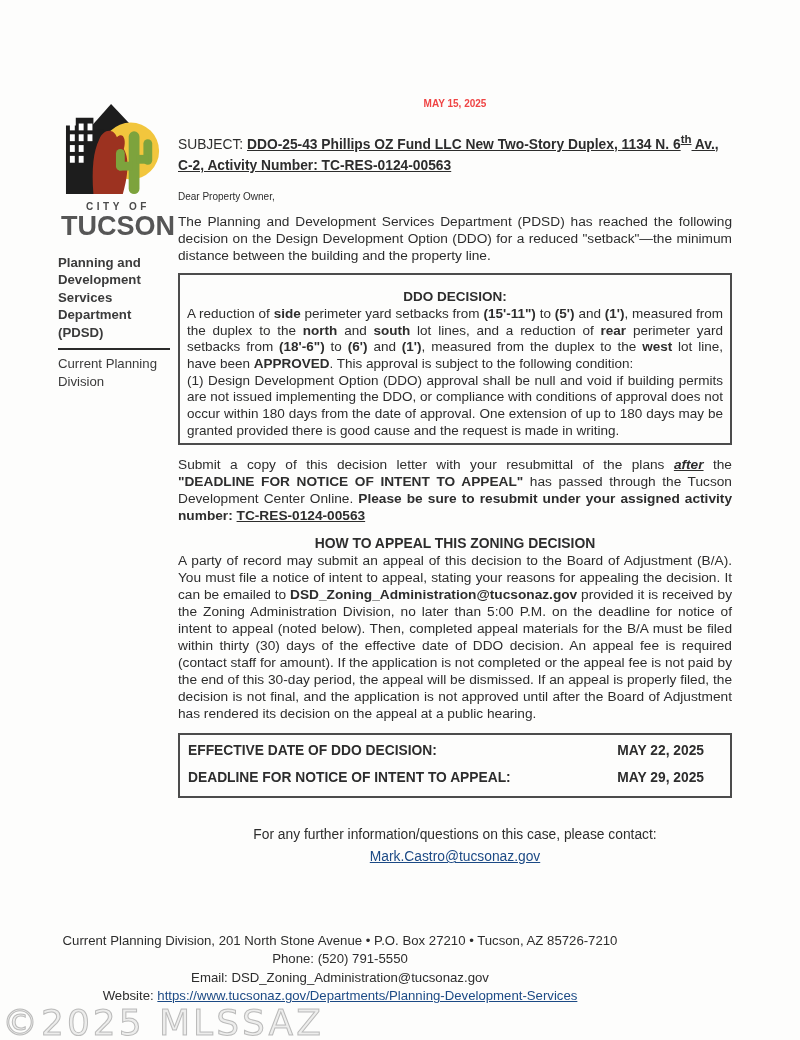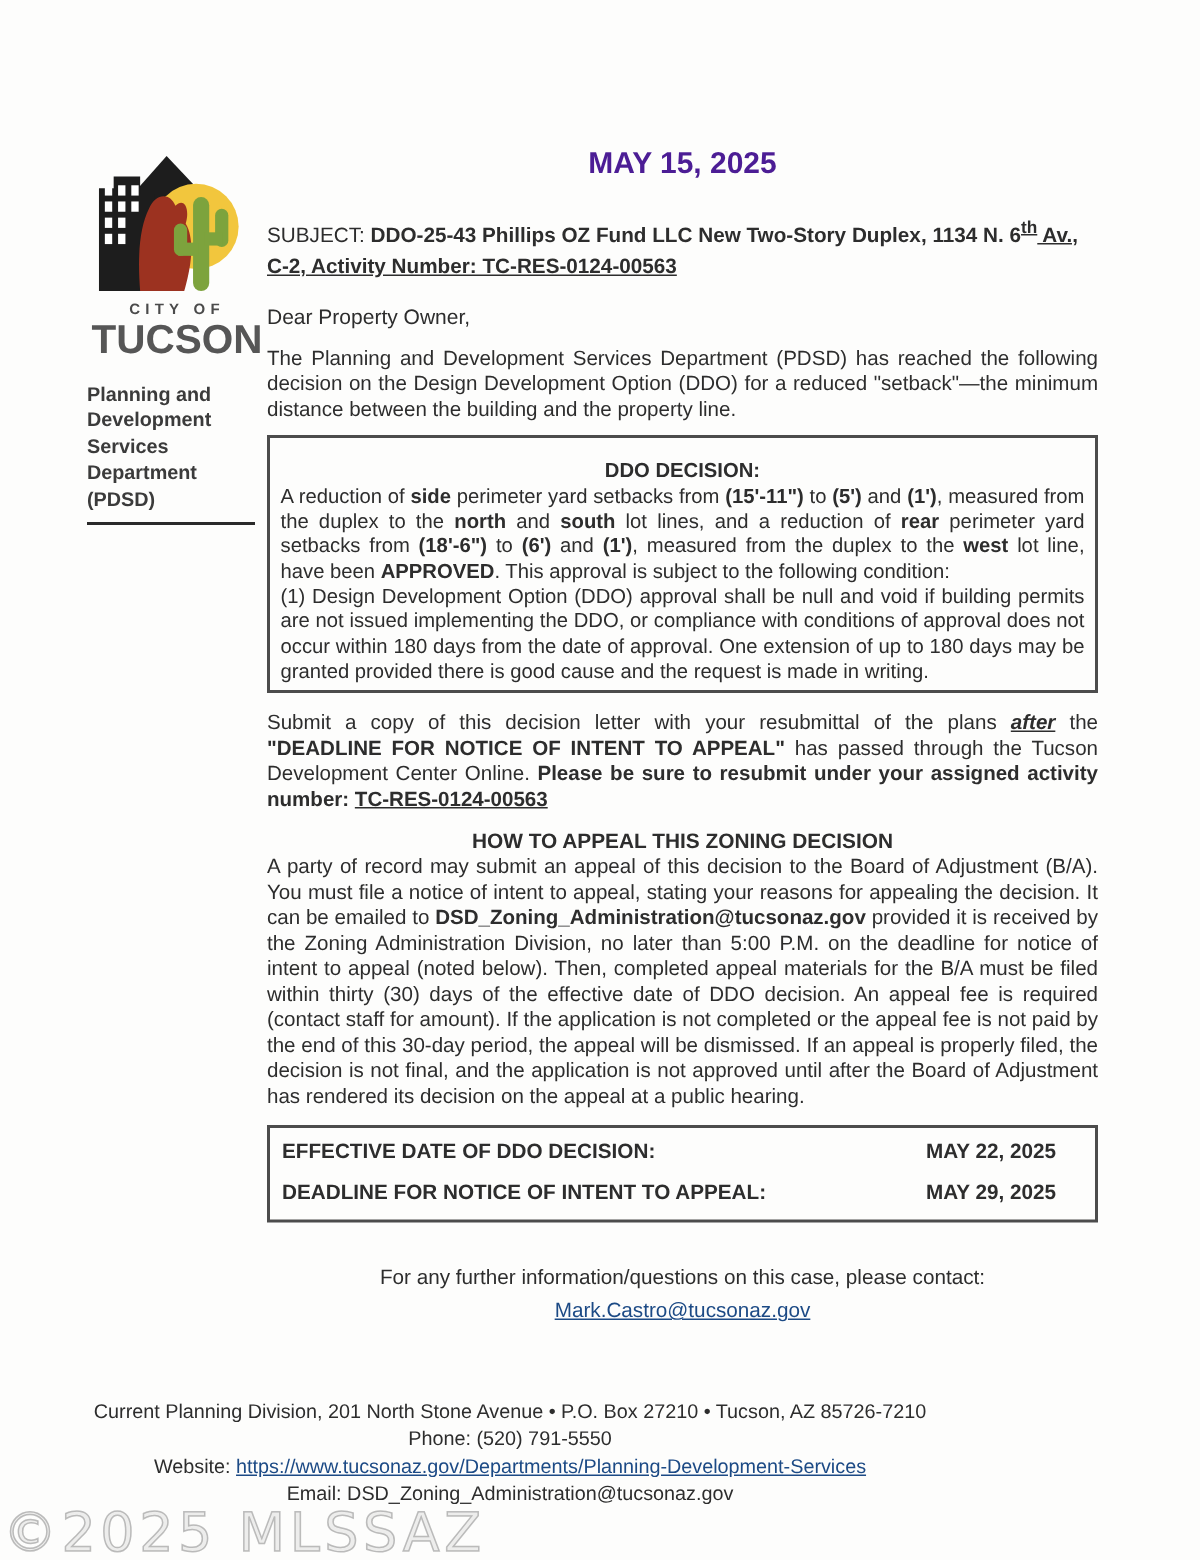--- a/index.html
+++ b/index.html
@@ -12,24 +12,24 @@
   .logo-cityof{font-size:10px;font-weight:700;letter-spacing:3.5px;color:#4b4b4b;
                text-align:center;margin-top:3px;}
   .logo-tucson{font-size:27px;font-weight:700;color:#565656;text-align:center;
                line-height:1;margin-top:1px;}
   .dept{margin-top:14px;font-size:13.2px;color:#3b3b3b;line-height:1.32;font-weight:bold;}
   .sidebar-divider{border:none;border-top:2.5px solid #2a2a2a;margin:7px 0 5px 0;width:112px;}
   .division{font-size:13.2px;color:#3b3b3b;line-height:1.32;}
 
   
   .main{position:absolute;left:178px;top:98px;width:554px;}
-  .date{text-align:center;font-weight:700;font-size:20px;color:#4c1d95;}
+  .date{text-align:center;font-weight:700;font-size:10px;color:#ef4444;}
   .title{text-align:center;font-weight:700;font-size:14.5px;margin-top:26px;color:#222;}
   .subject{margin:26px 0 0 0;font-size:13.8px;line-height:1.5;}
-  .greeting{margin:15px 0 0 0;font-size:14px;}
+  .greeting{margin:15px 0 0 0;font-size:10px;}
   p.body{margin:12px 0 0 0;font-size:13.7px;line-height:1.24;text-align:justify;}
   .box{margin-top:8px;border:2px solid #4c4c4c;padding:14px 7px 4px 7px;
        font-size:13.5px;line-height:1.235;}
   .box-title{text-align:center;font-weight:700;}
   .just{text-align:justify;}
   .section-title{text-align:center;font-weight:700;font-size:13.9px;margin-top:10px;}
   p.tight{margin-top:2px;}
   .dates-box{margin-top:10px;border:2px solid #4c4c4c;padding:5px 8px 8px 8px;}
   .dates-row{display:flex;justify-content:space-between;font-weight:700;
              font-size:13.8px;padding:3px 0;gap:40px;}
@@ -83,26 +83,30 @@
     <div class="logo-cityof">CITY OF</div>
     <div class="logo-tucson">TUCSON</div>
     <div class="dept">
       <div>Planning and</div>
       <div>Development</div>
       <div>Services</div>
       <div>Department</div>
       <div>(PDSD)</div>
     </div>
     <hr class="sidebar-divider">
+    <div class="division">
+      <div>Current Planning</div>
+      <div>Division</div>
+    </div>
   </div>
 
   <div class="main">
     <div class="date">MAY 15, 2025</div>
 
-    <p class="subject"><span>SUBJECT: </span><span style="font-weight: 700; ">DDO-25-43 Phillips OZ Fund LLC New Two-Story Duplex, 1134 N. 6</span><sup style="font-weight: 700; text-decoration: underline; text-align: center;">th</sup><span style="font-weight: 700; text-decoration: underline;"> Av., C-2, Activity Number: TC-RES-0124-00563</span></p>
+    <p class="subject"><span>SUBJECT: </span><span style="font-weight: 700; text-decoration: underline;">DDO-25-43 Phillips OZ Fund LLC New Two-Story Duplex, 1134 N. 6</span><sup style="font-weight: 700; text-decoration: underline; text-align: center;">th</sup><span style="font-weight: 700; text-decoration: underline;"> Av., C-2, Activity Number: TC-RES-0124-00563</span></p>
 
     <p class="greeting">Dear Property Owner,</p>
 
     <p class="body">The Planning and Development Services Department (PDSD) has reached the following decision on the Design Development Option (DDO) for a reduced "setback"—the minimum distance between the building and the property line.</p>
 
     <div class="box">
       <div class="box-title">DDO DECISION:</div>
       <div class="just"><span>A reduction of </span><span style="font-weight: 700;">side</span><span> perimeter yard setbacks from </span><span style="font-weight: 700;">(15'-11")</span><span> to </span><span style="font-weight: 700;">(5')</span><span> and </span><span style="font-weight: 700;">(1')</span><span>, measured from the duplex to the </span><span style="font-weight: 700;">north</span><span> and </span><span style="font-weight: 700;">south</span><span> lot lines, and a reduction of </span><span style="font-weight: 700;">rear</span><span> perimeter yard setbacks from </span><span style="font-weight: 700;">(18'-6")</span><span> to </span><span style="font-weight: 700;">(6')</span><span> and </span><span style="font-weight: 700;">(1')</span><span>, measured from the duplex to the </span><span style="font-weight: 700;">west</span><span> lot line, have been </span><span style="font-weight: 700;">APPROVED</span><span>. This approval is subject to the following condition:</span></div>
       <div class="just">(1) Design Development Option (DDO) approval shall be null and void if building permits are not issued implementing the DDO, or compliance with conditions of approval does not occur within 180 days from the date of approval. One extension of up to 180 days may be granted provided there is good cause and the request is made in writing.</div>
     </div>
@@ -126,22 +130,22 @@
     <div class="contact">
       <div>For any further information/questions on this case, please contact:</div>
       <a class="link">Mark.Castro@tucsonaz.gov</a>
     </div>
   </div>
 
   <div class="footer">
     <div class="frow">Current Planning Division, 201 North Stone Avenue • P.O. Box 27210 • Tucson, AZ 85726-7210</div>
     <div class="frow">Phone: (520) 791-5550</div>
     <div class="frow">
-      <span>Website: </span><a class="link">https://www.tucsonaz.gov/Departments/Planning-Development-Services</a>
+      <span>Email: </span><span>DSD_Zoning_Administration@tucsonaz.gov</span>
     </div>
     <div class="frow">
-      <span>Email: </span><span>DSD_Zoning_Administration@tucsonaz.gov</span>
+      <span>Website: </span><a class="link">https://www.tucsonaz.gov/Departments/Planning-Development-Services</a>
     </div>
   </div>
 
   <div class="watermark">©2025 MLSSAZ</div>
 
 </div>
 
 </body></html>

